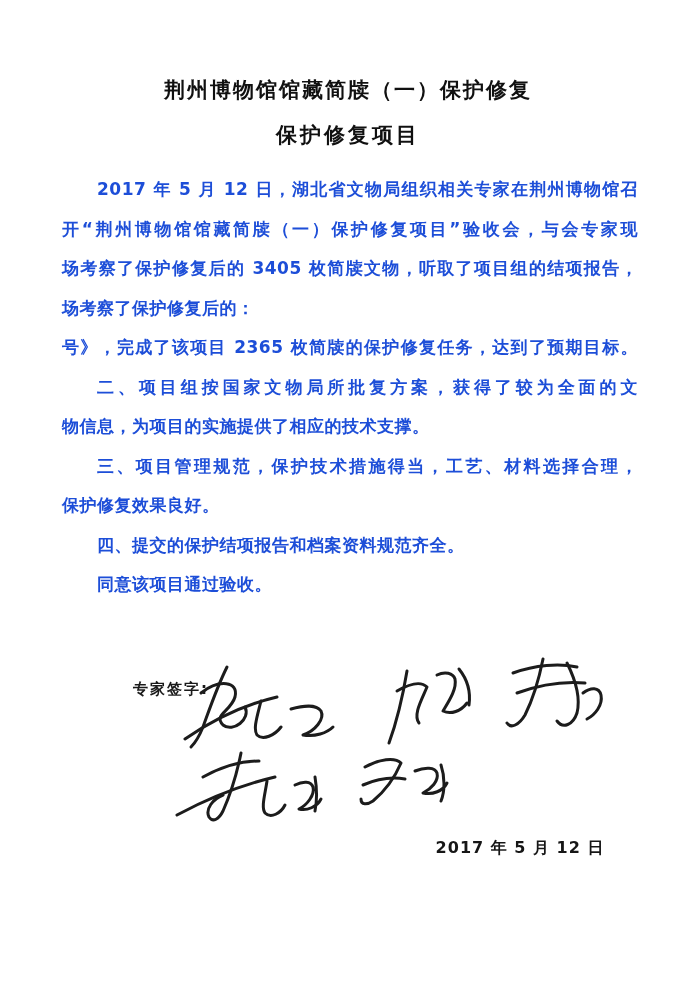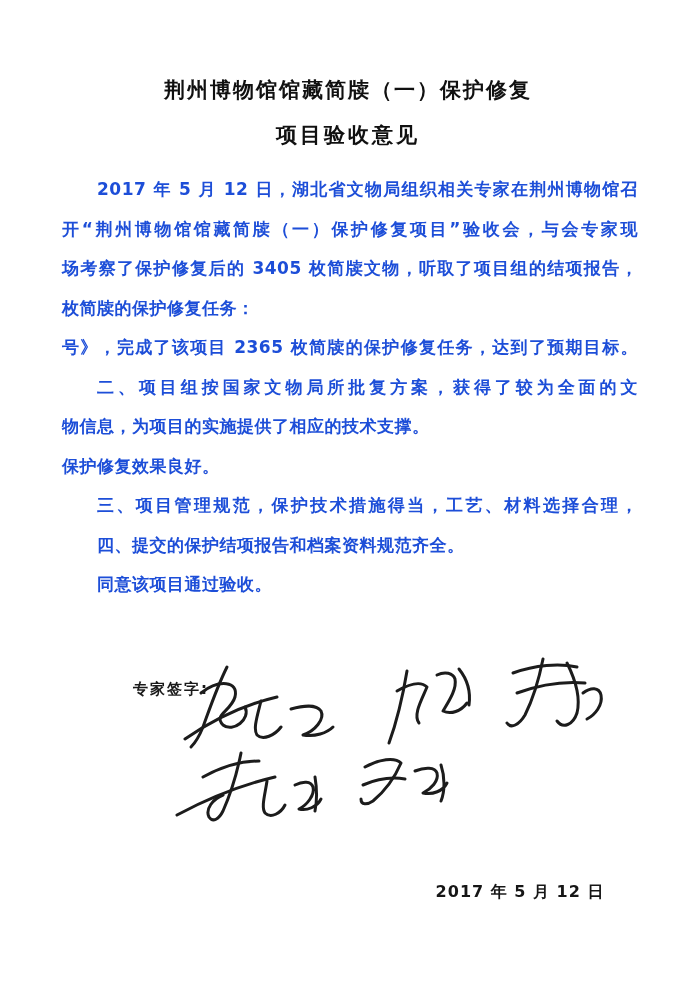--- a/index.html
+++ b/index.html
@@ -43,43 +43,43 @@
     font-size:15px;font-weight:700;letter-spacing:2px;color:#1a1a1a;
   }
   .sig-canvas{
     position:absolute;left:115px;top:635px;width:540px;height:215px;
   }
   .sig-canvas svg{display:block;width:100%;height:100%;}
   .sig-path{fill:none;stroke:#1c1c1c;stroke-width:3;stroke-linecap:round;stroke-linejoin:round;}
   .date-line{
     position:absolute;left:400px;top:838px;width:240px;
     text-align:center;
-    font-size:16px;font-weight:700;letter-spacing:1px;color:#161616;margin-top:44px;
+    font-size:16px;font-weight:700;letter-spacing:1px;color:#161616;
   }
 </style>
 </head>
 <body>
 
 <div class="page">
 
   <div class="title-block">
     <div class="title-line">荆州博物馆馆藏简牍（一）保护修复</div>
-    <div class="title-line second">项目验收意见</div>
+    <div class="title-line second">保护修复项目</div>
   </div>
 
   <div class="doc-body">
     <div class="bline j indent">2017 年 5 月 12 日，湖北省文物局组织相关专家在荆州博物馆召</div>
     <div class="bline j">开“荆州博物馆馆藏简牍（一）保护修复项目”验收会，与会专家现</div>
     <div class="bline j">场考察了保护修复后的 3405 枚简牍文物，听取了项目组的结项报告，</div>
-    <div class="bline">枚简牍的保护修复任务：</div>
+    <div class="bline">场考察了保护修复后的：</div>
     <div class="bline j">号》，完成了该项目 2365 枚简牍的保护修复任务，达到了预期目标。</div>
     <div class="bline j indent">二、项目组按国家文物局所批复方案，获得了较为全面的文</div>
     <div class="bline">物信息，为项目的实施提供了相应的技术支撑。</div>
+    <div class="bline j indent">三、项目管理规范，保护技术措施得当，工艺、材料选择合理，</div>
     <div class="bline">保护修复效果良好。</div>
-    <div class="bline j indent">三、项目管理规范，保护技术措施得当，工艺、材料选择合理，</div>
     <div class="bline indent">四、提交的保护结项报告和档案资料规范齐全。</div>
     <div class="bline indent">同意该项目通过验收。</div>
   </div>
 
   <div class="sig-label">专家签字:</div>
 
   <div class="sig-canvas">
     <svg viewBox="0 0 540 215" xmlns="http://www.w3.org/2000/svg">
 
       <g>

